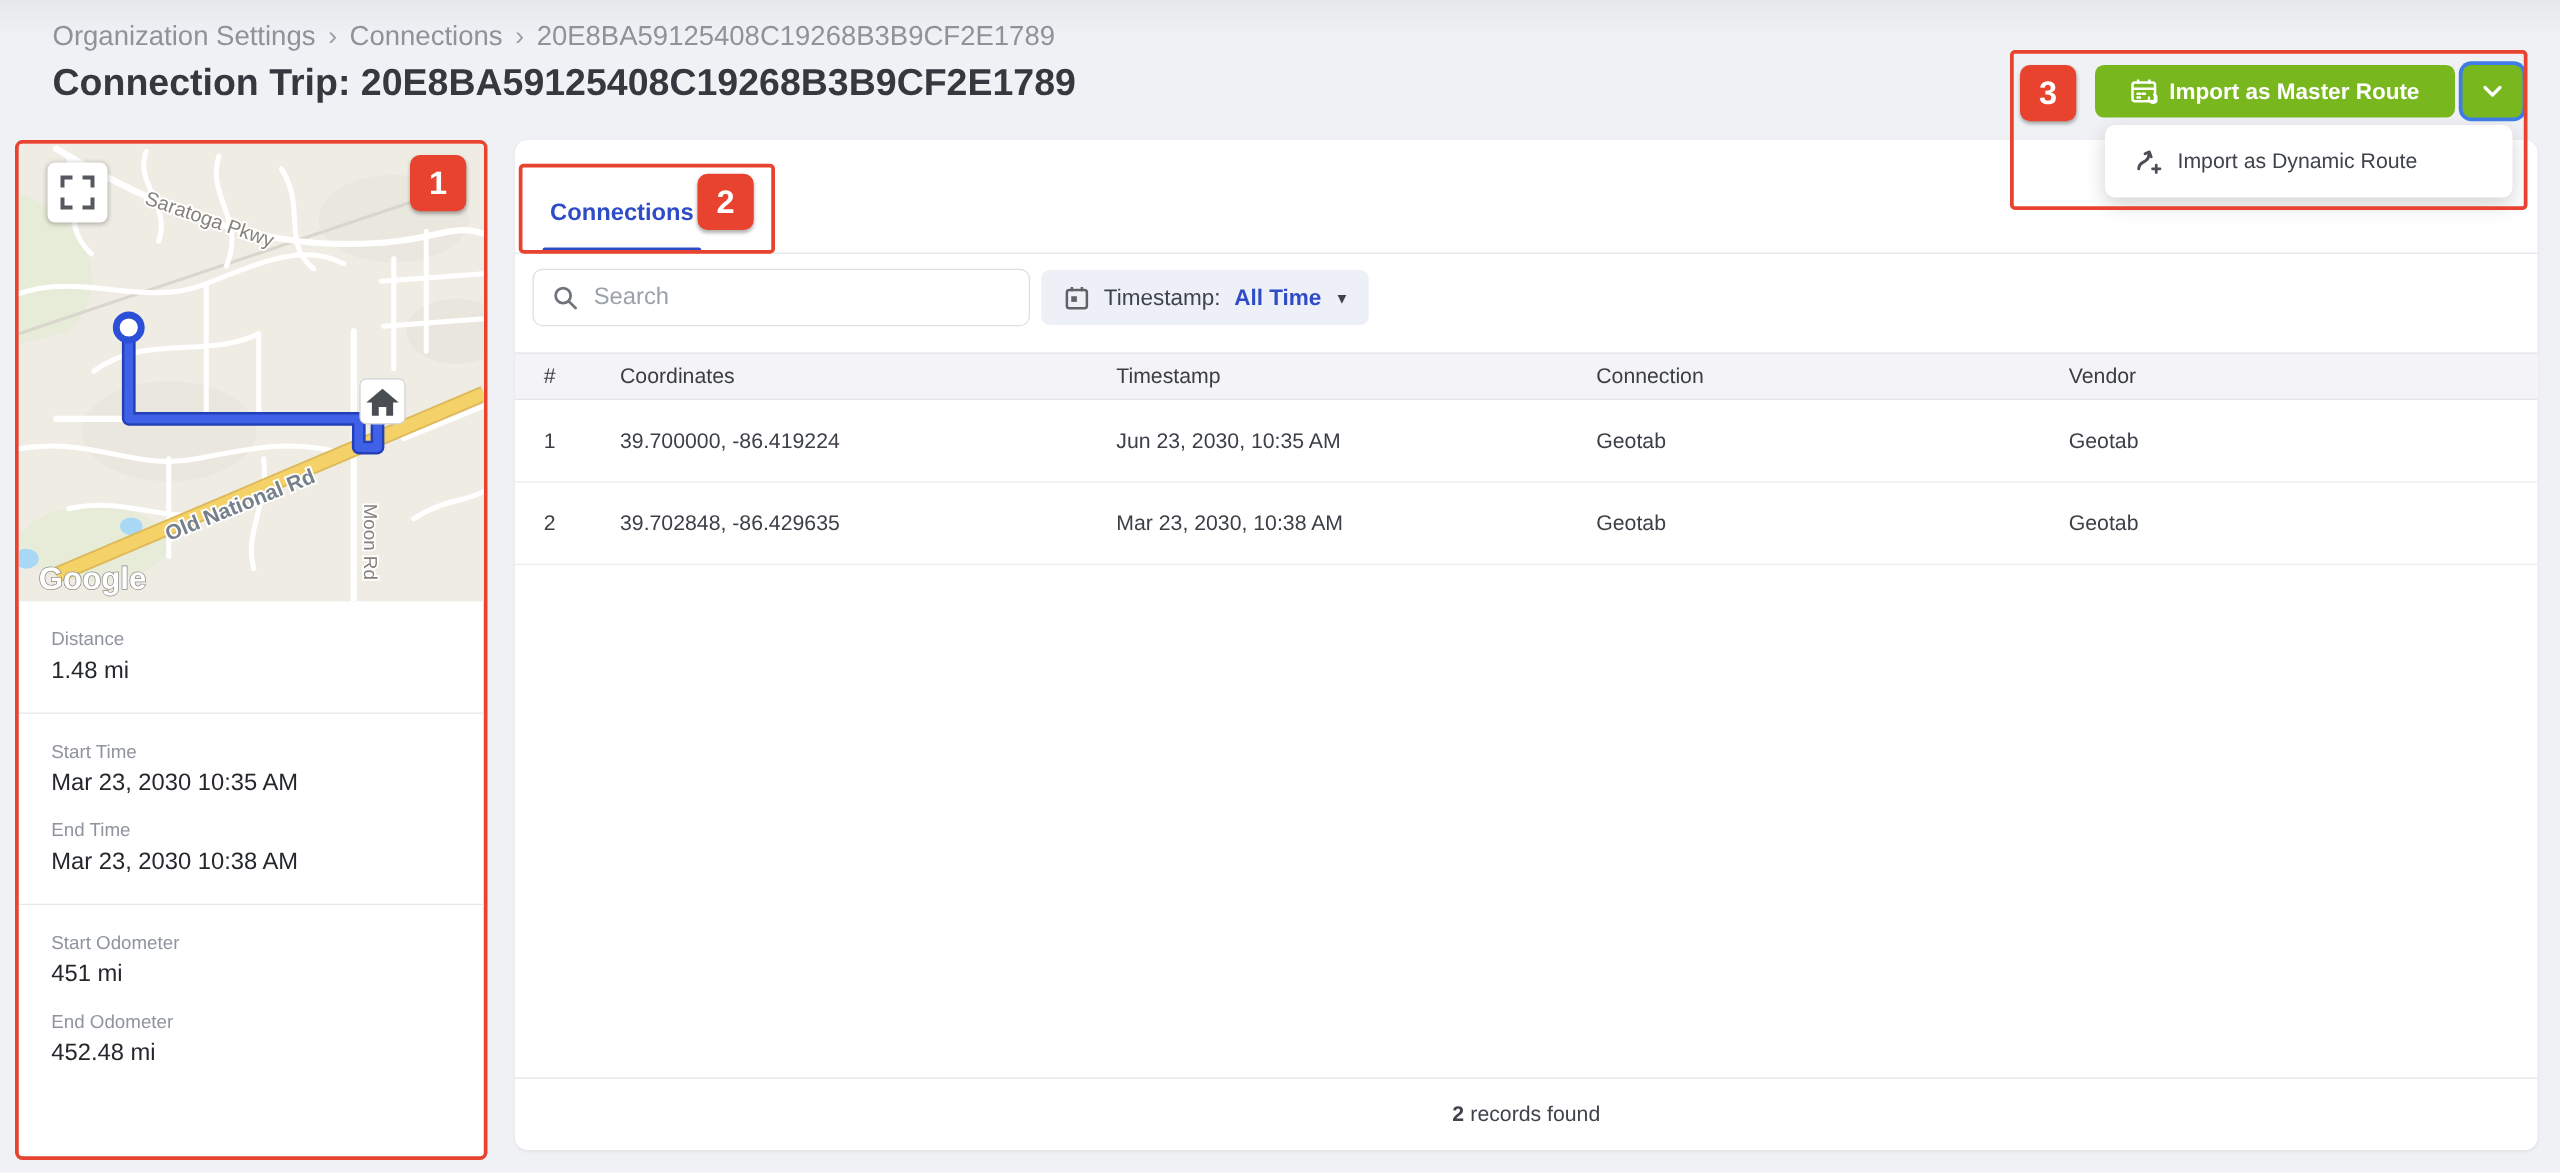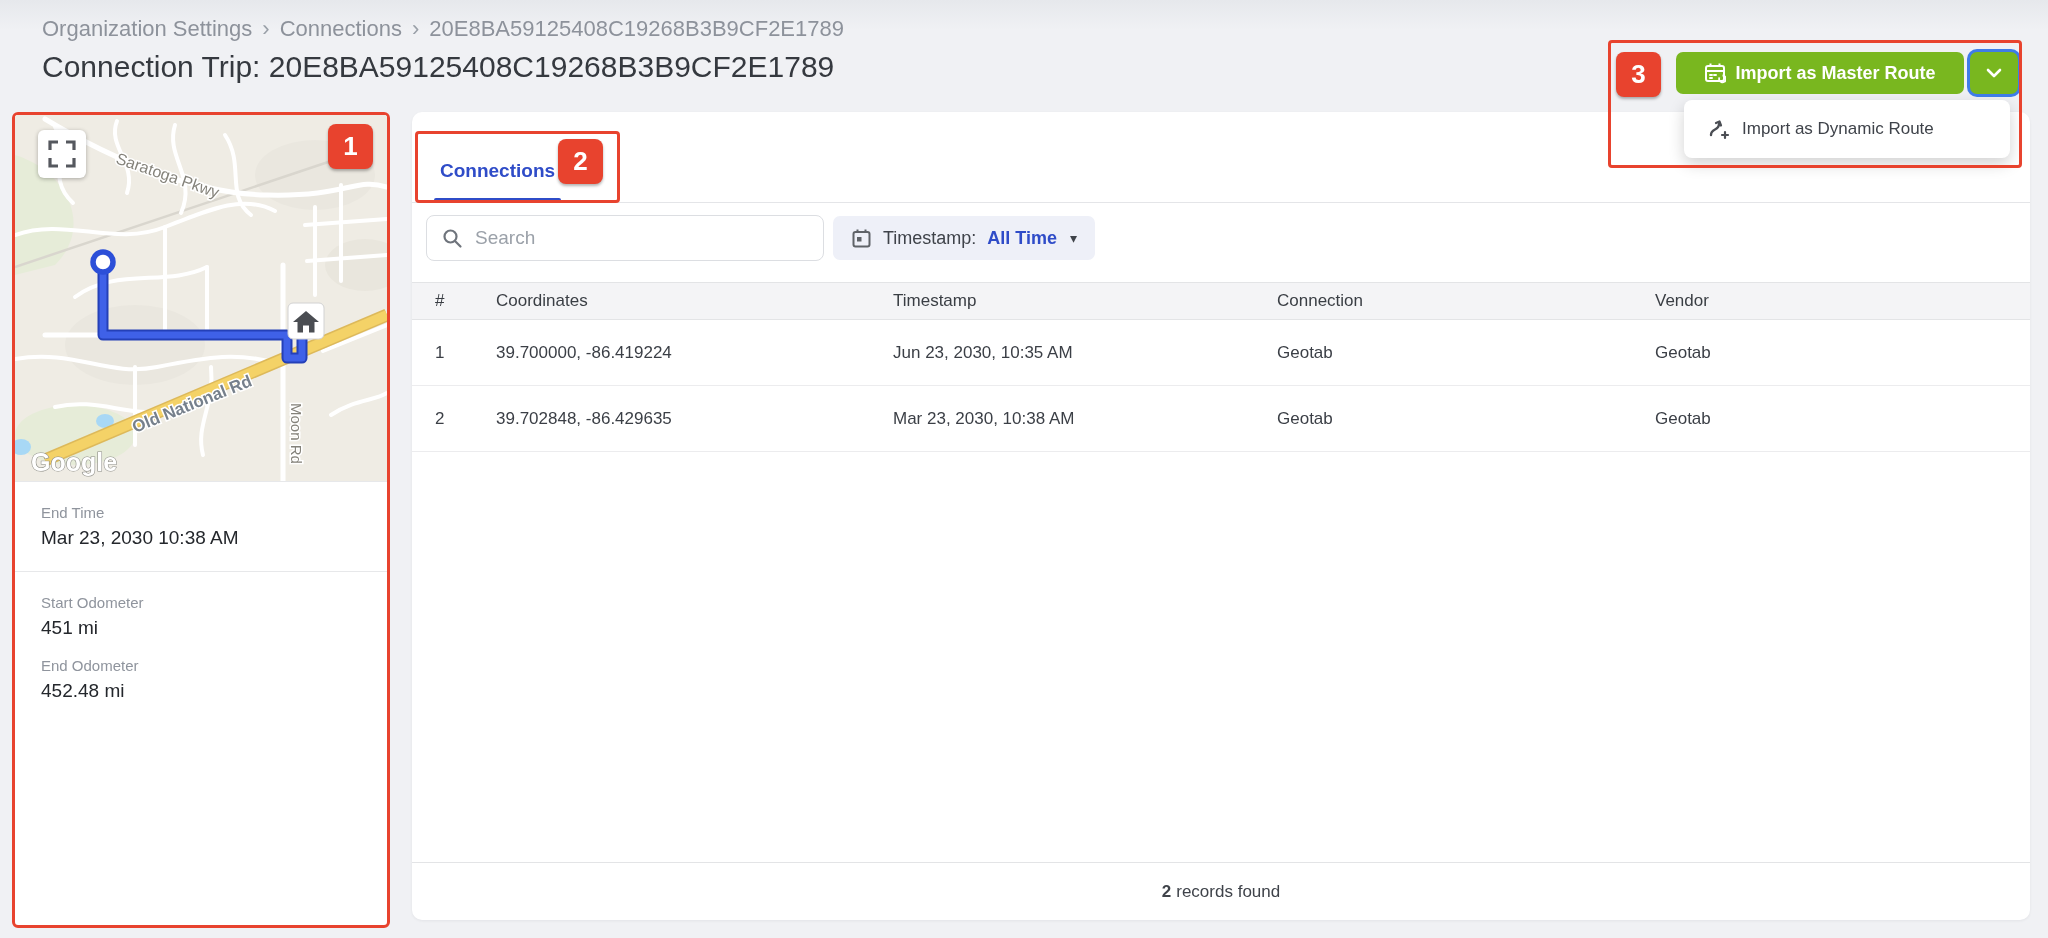--- a/index.html
+++ b/index.html
@@ -10,21 +10,21 @@
     position:relative;
     overflow:hidden;
     color:#3c4043;
   }
   .topband { position:absolute; left:0; top:0; width:2048px; height:30px;
     background:linear-gradient(#e6e8ec,#f0f1f4); }
 
   
   .breadcrumb { position:absolute; left:42px; top:16px; font-size:22px; color:#8d929b; white-space:nowrap; }
   .breadcrumb .sep { margin:0 10px; color:#9aa0a8; }
-  .page-title { position:absolute; left:42px; top:50px; font-size:30px; font-weight:400; color:#35393f; }
+  .page-title { position:absolute; left:42px; top:50px; font-size:30px; font-weight:700; color:#35393f; }
 
   
   .anno-box { position:absolute; border:3px solid #e8432e; border-radius:4px; pointer-events:none; }
   .badge { position:absolute; width:45px; height:45px; background:#e8432e; border-radius:8px;
     color:#fff; font-weight:bold; font-size:26px; text-align:center; line-height:45px;
     box-shadow:0 2px 3px rgba(0,0,0,.3); }
 
   
   .btn-master { position:absolute; left:1676px; top:52px; width:288px; height:42px;
     background:#79b71f; border-radius:7px; display:flex; align-items:center; justify-content:center;
@@ -164,21 +164,31 @@
         <g stroke="#55585e" stroke-width="3.2" fill="none">
           <path d="M13,5 H5 V13"></path>
             <path d="M21,5 H29 V13"></path>
           <path d="M13,29 H5 V21"></path>
             <path d="M21,29 H29 V21"></path>
         </g>
       </svg>
     </div>
   </div>
 
+  <div class="detail-group" style="border-top:none;">
+    <div class="detail-item">
+      <div class="detail-label">Distance</div>
+      <div class="detail-value">1.48 mi</div>
+    </div>
+  </div>
   <div class="detail-group">
+    <div class="detail-item">
+      <div class="detail-label">Start Time</div>
+      <div class="detail-value">Mar 23, 2030 10:35 AM</div>
+    </div>
     <div class="detail-item">
       <div class="detail-label">End Time</div>
       <div class="detail-value">Mar 23, 2030 10:38 AM</div>
     </div>
   </div>
   <div class="detail-group">
     <div class="detail-item">
       <div class="detail-label">Start Odometer</div>
       <div class="detail-value">451 mi</div>
     </div>

